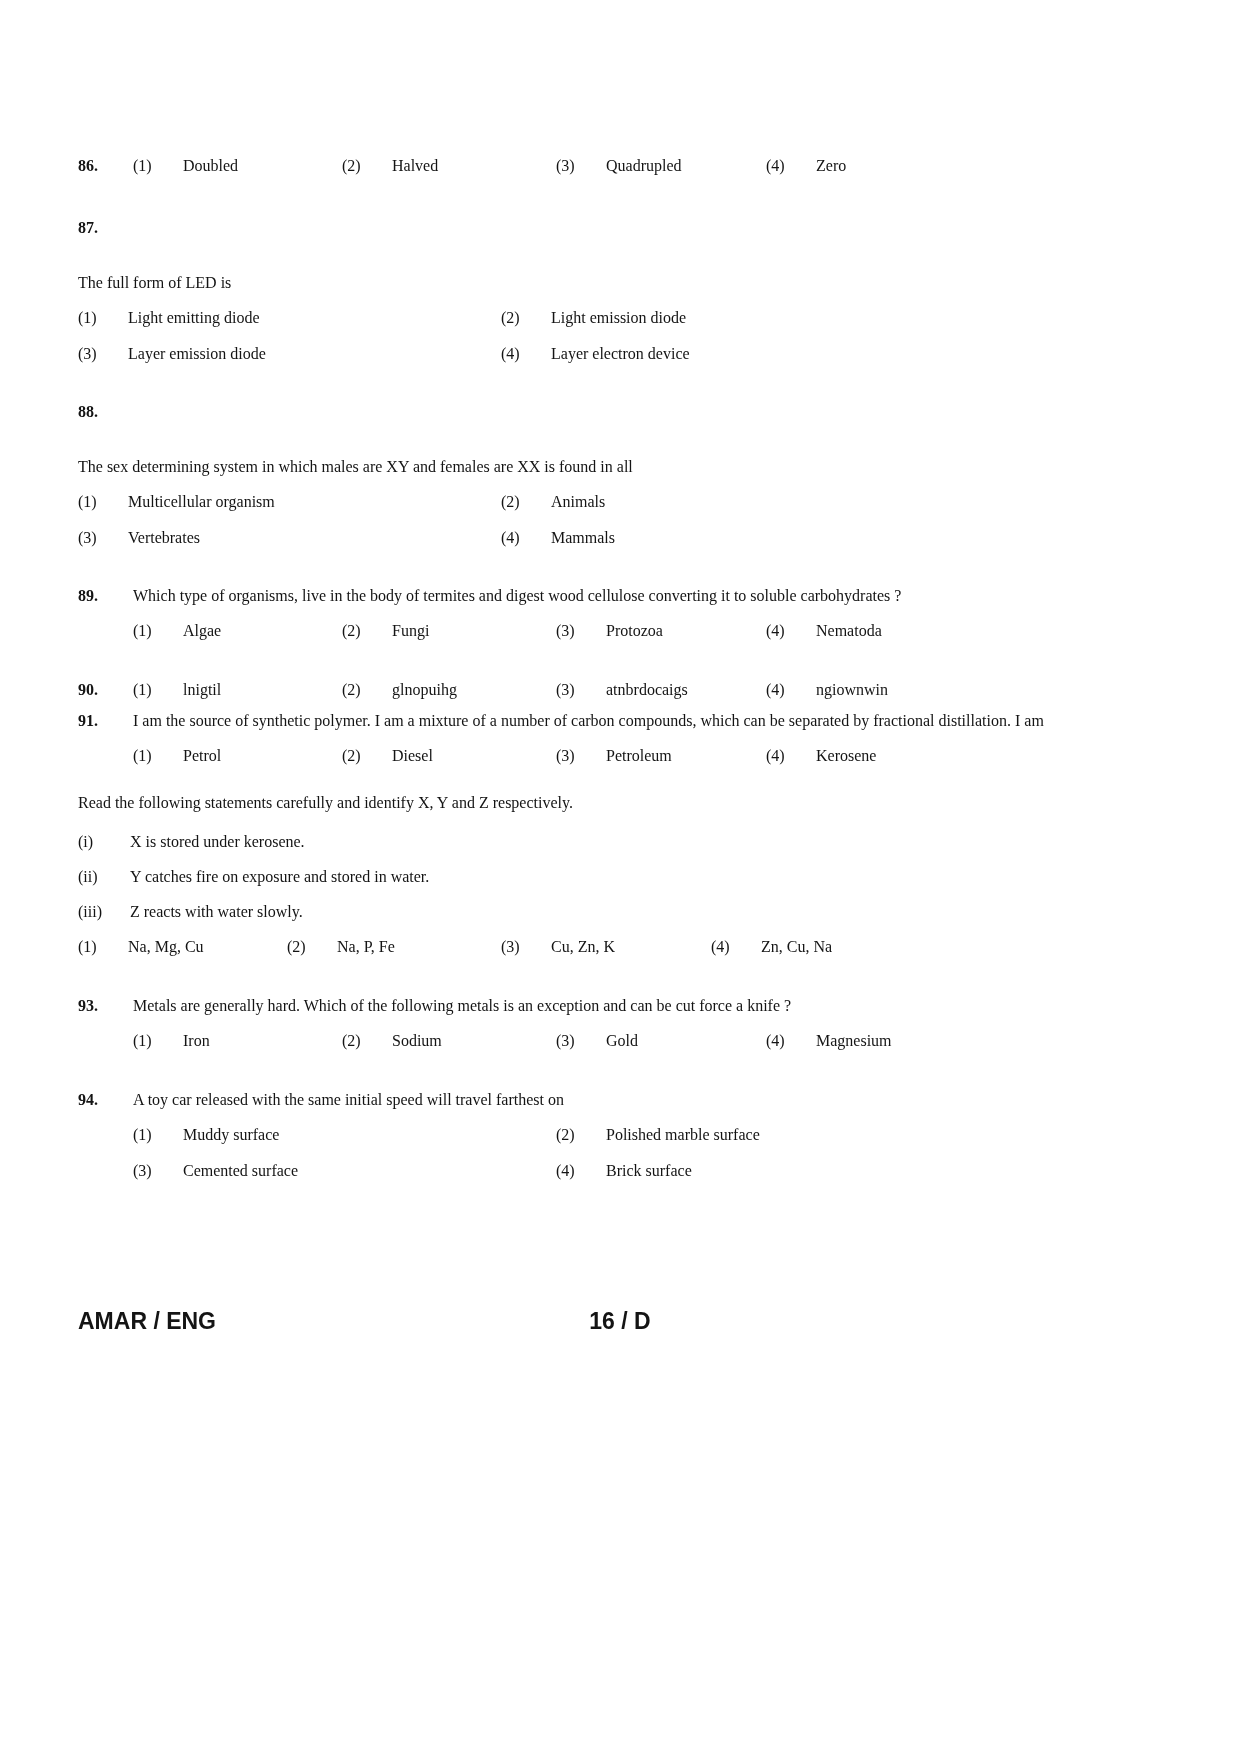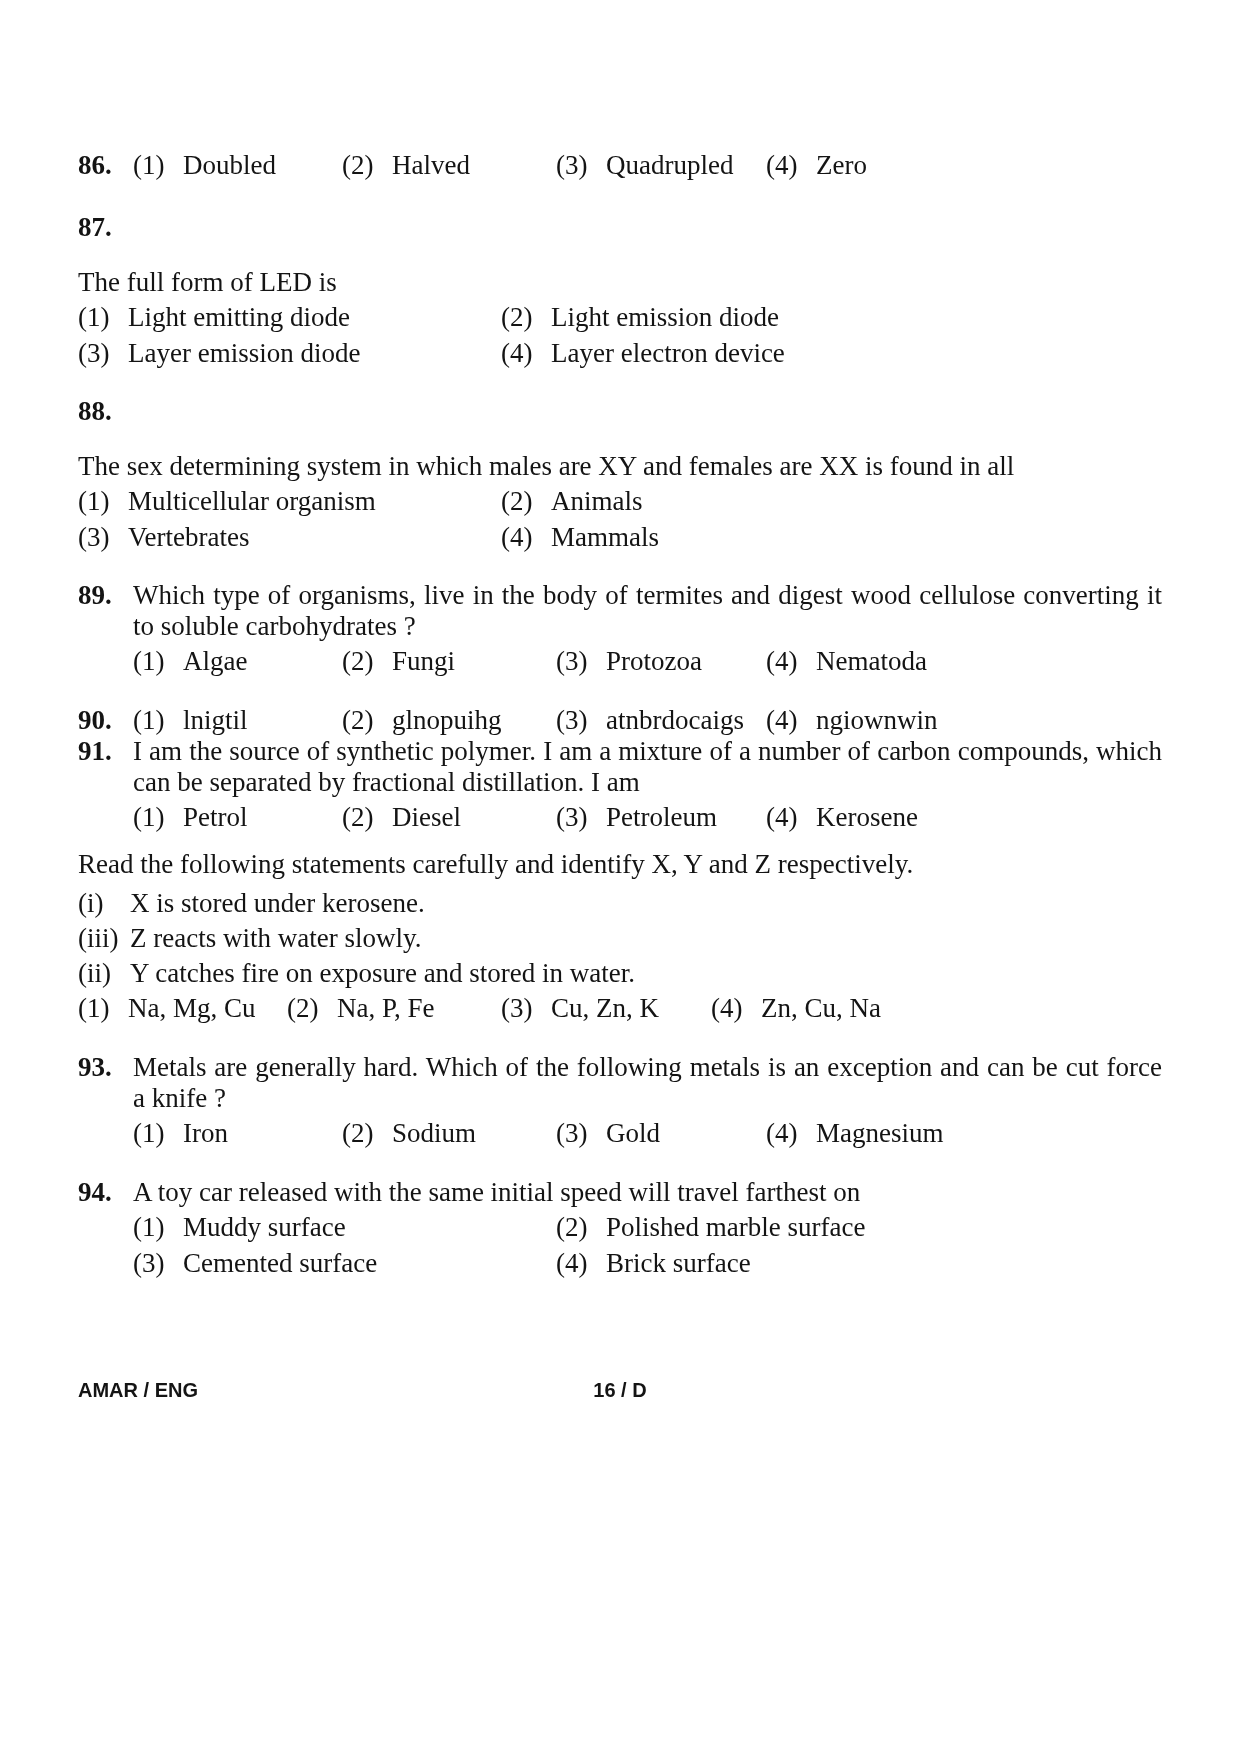--- a/index.html
+++ b/index.html
@@ -17,21 +17,21 @@
   }
   .page {
     box-sizing: border-box;
     width: 1240px;
     height: 1755px;
     padding: 150px 78px 0 78px;
     overflow: hidden;
   }
   .q {
     display: flex;
-    font-size: 27px;
+    font-size: 16px;
     line-height: 31px;
   }
   .qnum {
     width: 55px;
     flex: 0 0 55px;
     font-weight: bold;
   }
   .qbody {
     flex: 1 1 auto;
     min-width: 0;
@@ -63,25 +63,25 @@
   .stmtlabel {
     width: 52px;
     flex: 0 0 52px;
   }
   .mb31 { margin-bottom: 31px; }
   .mb27 { margin-bottom: 27px; flex-direction: column; }
   .mb28 { margin-bottom: 28px; }
   .mb36 { margin-bottom: 16px; }
   .mb40 { }
   .footer {
-    margin-top: 96px;
+    margin-top: 120px;
     position: relative;
     height: 31px;
     font-family: "Liberation Sans", sans-serif;
-    font-size: 20px;
+    font-size: 23px;
     line-height: 31px;
     font-weight: bold;
   }
   .footer .fl { position: absolute; left: 0; top: 0; }
   .footer .fc { position: absolute; left: 50%; top: 0; transform: translateX(-50%); }
 </style>
 </head>
 <body>
 
 <div class="page">
@@ -235,27 +235,27 @@
   </div>
 
   <div class="q mb28">
     <div class="qbody">
       <div class="stem stem92">Read the following statements carefully and identify X, Y and Z respectively.</div>
       <div class="stmt">
           <span class="stmtlabel">(i)</span>
           <span>X is stored under kerosene.</span>
         </div>
       <div class="stmt">
+          <span class="stmtlabel">(ii)</span>
+          <span>Y catches fire on exposure and stored in water.</span>
+        </div>
+      <div class="stmt">
           <span class="stmtlabel">(iii)</span>
           <span>Z reacts with water slowly.</span>
         </div>
-      <div class="stmt">
-          <span class="stmtlabel">(ii)</span>
-          <span>Y catches fire on exposure and stored in water.</span>
-        </div>
       <div class="opts4">
         <div class="opt">
             <span class="optlabel">(1)</span>
             <span>Na, Mg, Cu</span>
           </div>
         <div class="opt">
             <span class="optlabel">(2)</span>
             <span>Na, P, Fe</span>
           </div>
         <div class="opt">

